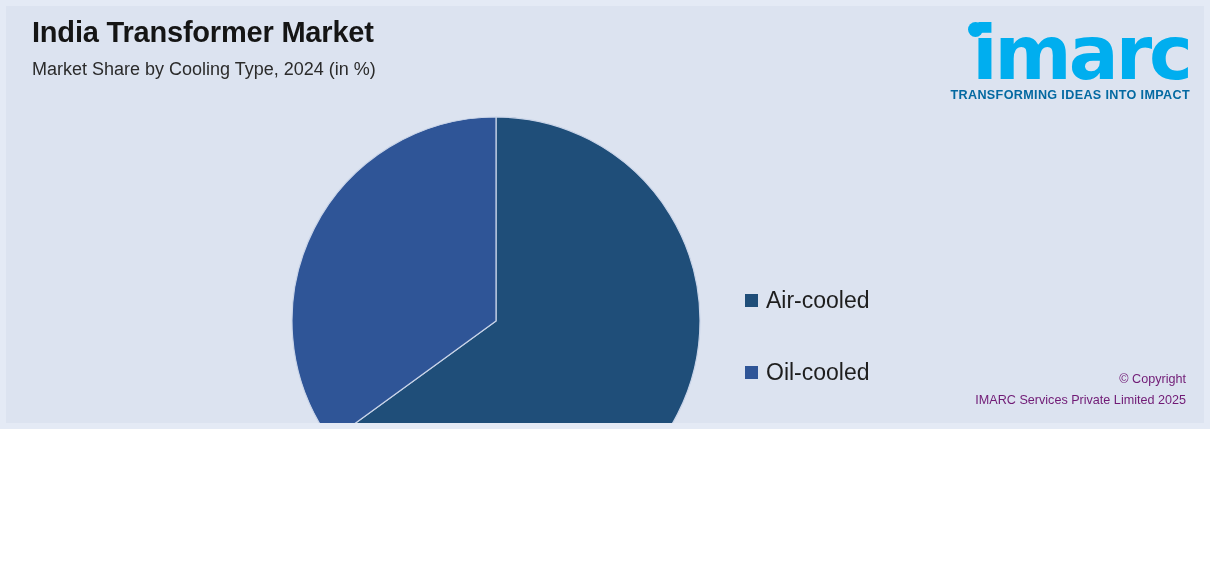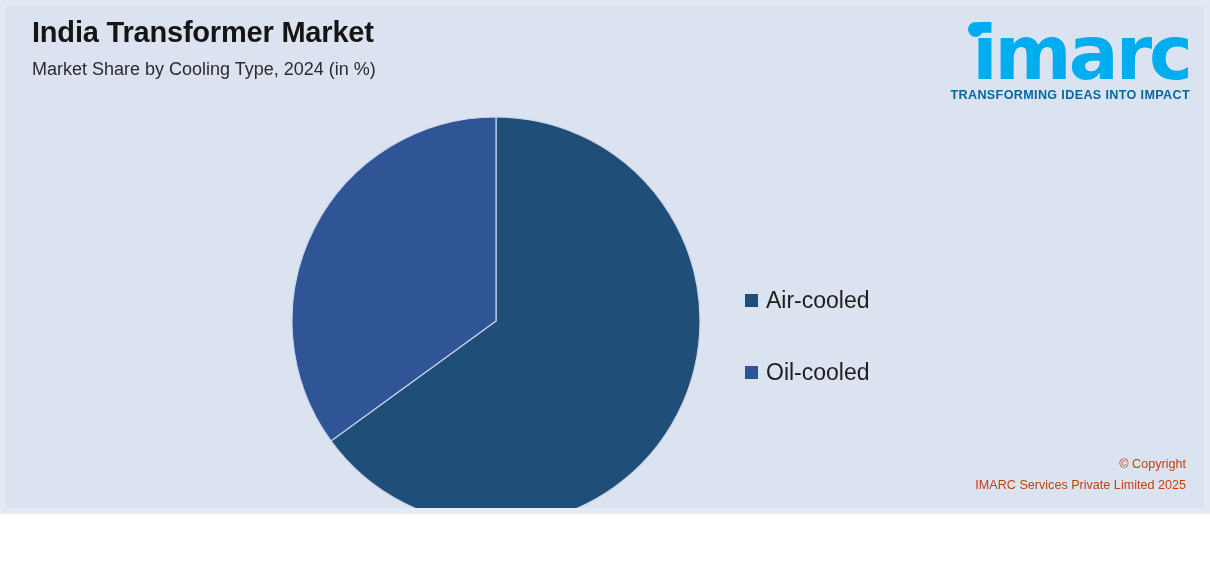--- a/index.html
+++ b/index.html
@@ -4,21 +4,21 @@
 <style>
   html, body {
     margin: 0;
     padding: 0;
     background: #ffffff;
   }
 
   #canvas {
     position: relative;
     width: 1210px;
-    height: 514px;
+    height: 429px;
     background: #dce3f0;
     overflow: hidden;
     font-family: "Liberation Sans", sans-serif;
     box-sizing: border-box;
     border: 6px solid #e4eaf5;
   }
 
   
   #header-block {
     position: absolute;
@@ -135,21 +135,21 @@
   
   #copyright {
     position: absolute;
     right: 18px;
     bottom: 12px;
     text-align: right;
   }
 
   .copyright-line {
     font-size: 12.6px;
-    color: #c2410c;
+    color: #701a75;
     line-height: 1.65;
     white-space: nowrap;
     margin-left: 17px;
   }
 </style>
 </head>
 <body>
 
 <div id="canvas">
 

